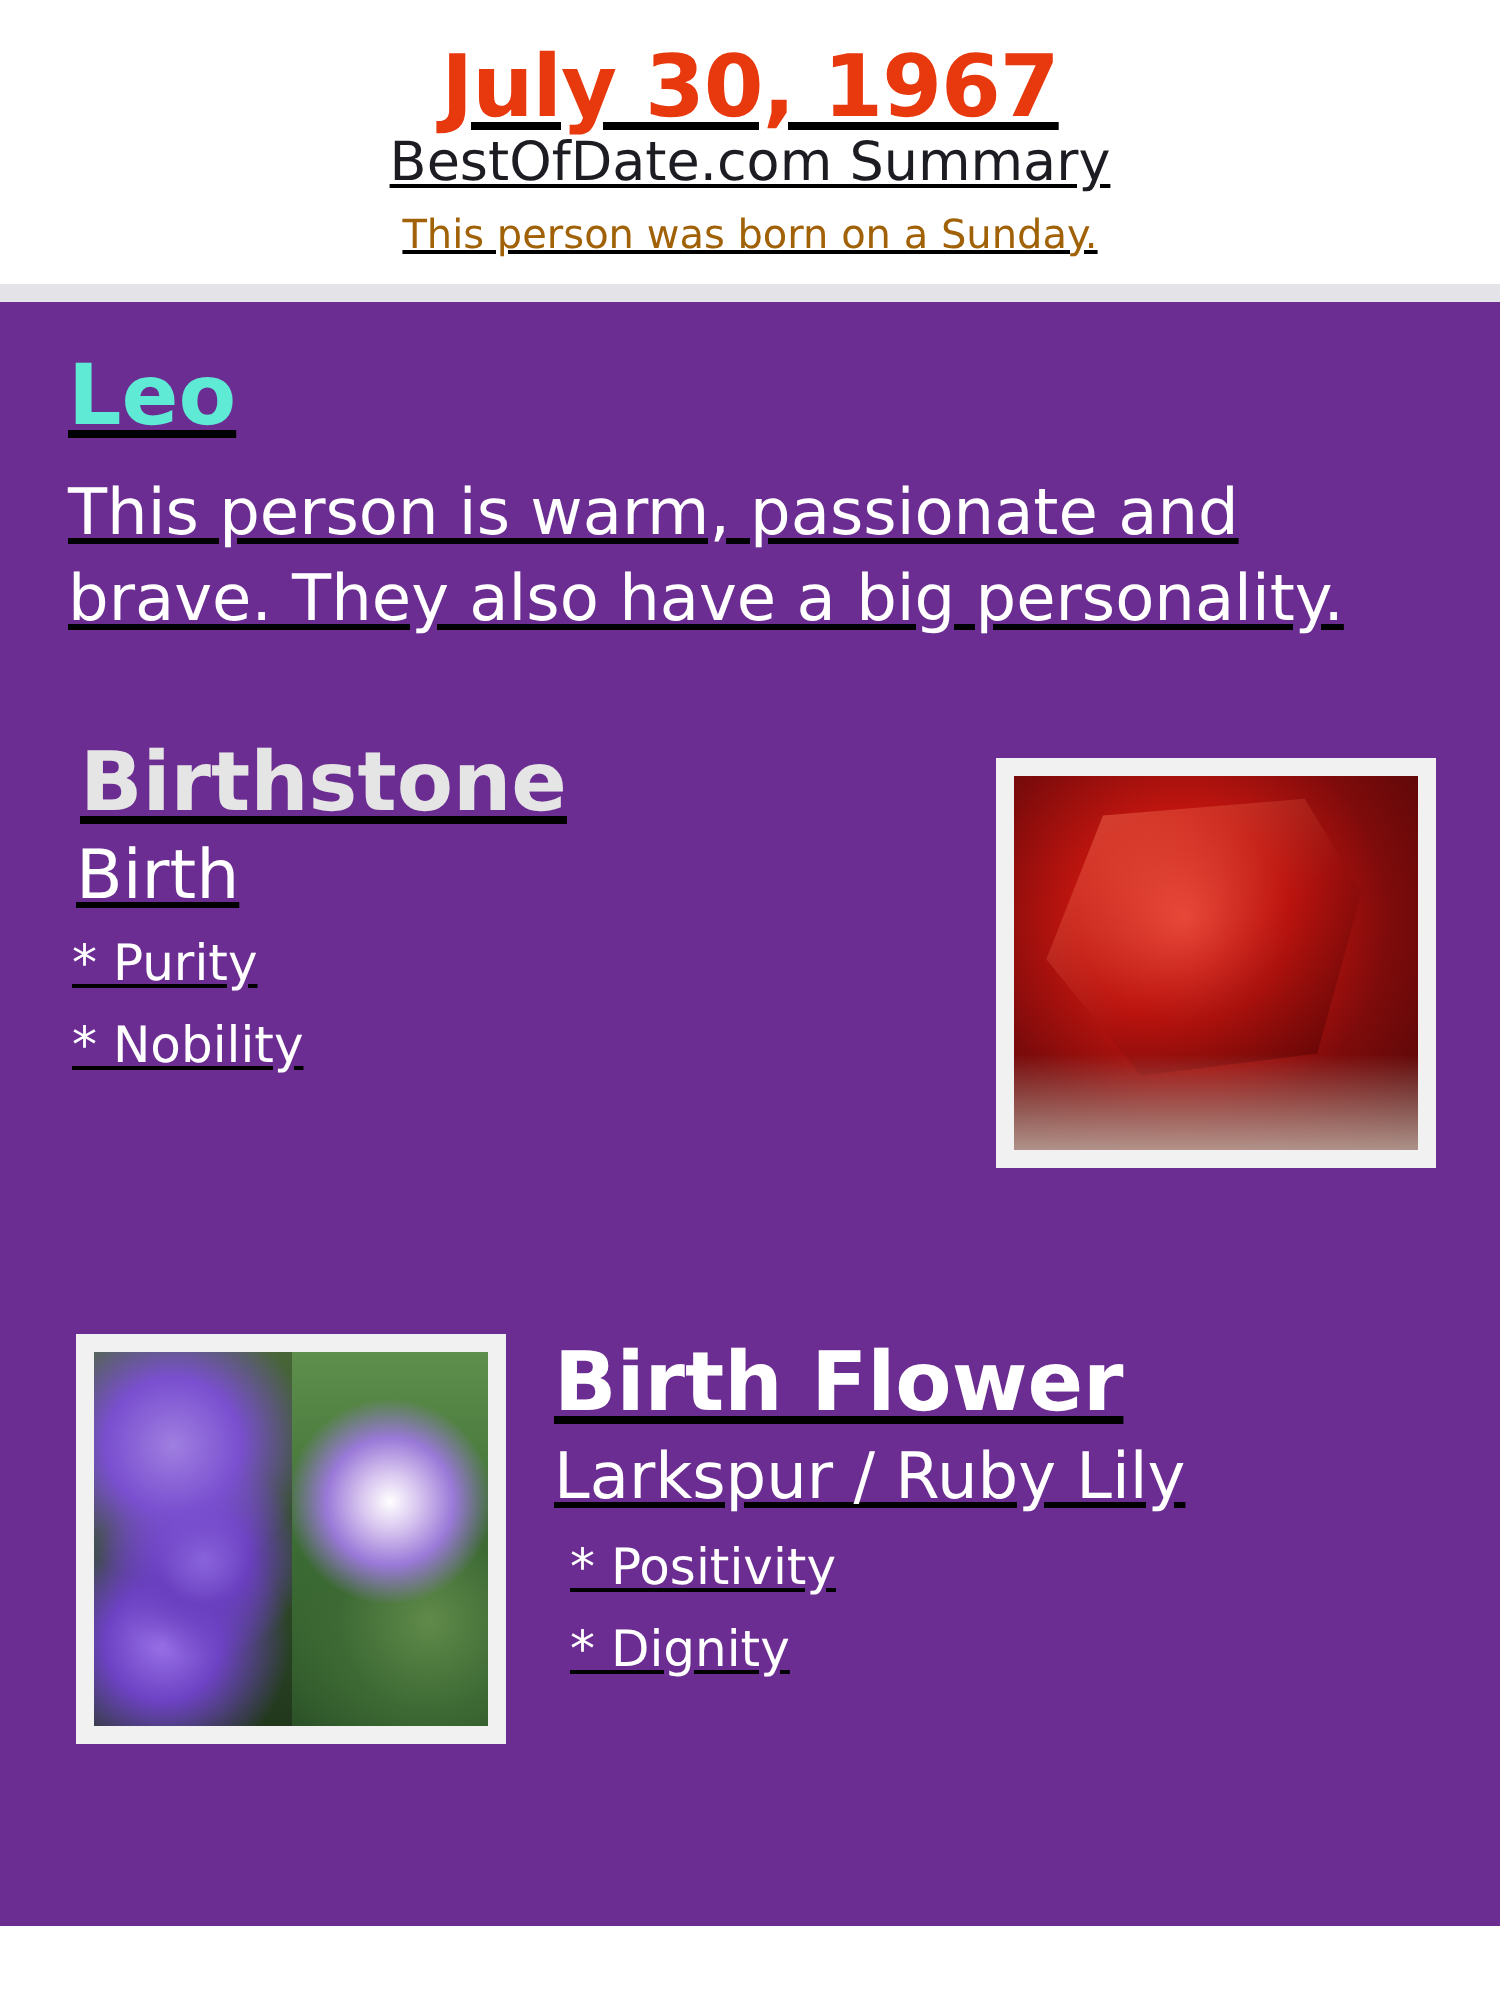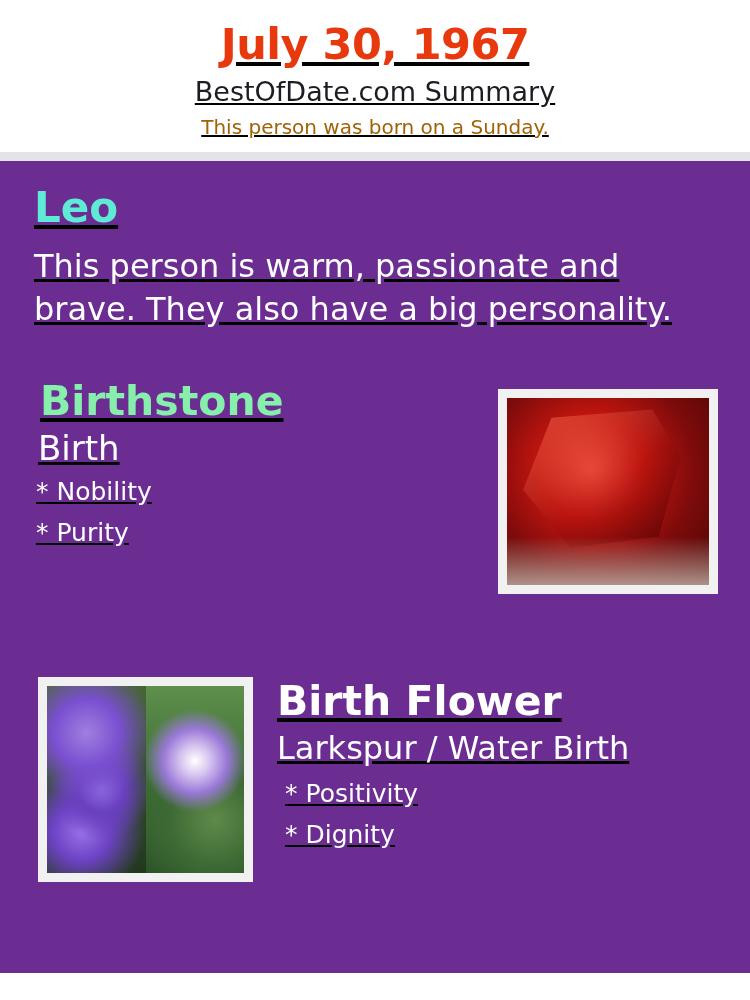--- a/index.html
+++ b/index.html
@@ -30,21 +30,20 @@
   .header-date {
     color: #e8380d;
     font-size: 43px;
     font-weight: bold;
     line-height: 1.05;
     letter-spacing: -0.5px;
   }
   .header-site {
     color: #1c1c22;
     font-size: 27px;
-    margin-top: 10px;
     line-height: 1.1;
   }
   .header-sub {
     color: #a16207;
     font-size: 20px;
     margin-top: 9px;
     line-height: 1.1;
   }
   .header-rule {
     height: 9px;
@@ -79,21 +78,21 @@
   
   .stone-section {
     margin-top: 50px;
     position: relative;
     min-height: 220px;
   }
   .stone-text {
     width: 430px;
   }
   .stone-title {
-    color: #86efac;
+    color: #e5e5e5;
     font-size: 41px;
     font-weight: bold;
     line-height: 1;
     margin: 0 0 6px 8px;
   }
   .stone-name {
     color: #ffffff;
     font-size: 34px;
     line-height: 1.2;
     margin: 0 0 10px 6px;
@@ -234,39 +233,39 @@
   <div class="body-panel">
 
     <div class="zodiac-title">Leo</div>
     <div class="zodiac-desc">This person is warm, passionate and brave. They also have a big personality.</div>
 
     <div class="stone-section">
       <div class="stone-text">
         <div class="stone-title">Birthstone</div>
         <div class="stone-name">Birth</div>
         <ul class="stone-list">
+          <li>* Purity</li>
           <li>* Nobility</li>
-          <li>* Purity</li>
         </ul>
       </div>
       <div class="stone-img-frame">
         <div class="stone-img"></div>
       </div>
     </div>
 
     <div class="flower-section">
       <div class="flower-img-frame">
         <div class="flower-img">
           <div class="flower-left"></div>
           <div class="flower-right"></div>
         </div>
       </div>
       <div class="flower-text">
         <div class="flower-title">Birth Flower</div>
-        <div class="flower-name">Larkspur / Water Birth</div>
+        <div class="flower-name">Larkspur / Ruby Lily</div>
         <ul class="flower-list">
           <li>* Positivity</li>
           <li>* Dignity</li>
         </ul>
       </div>
     </div>
 
   </div>
 </div>
 

